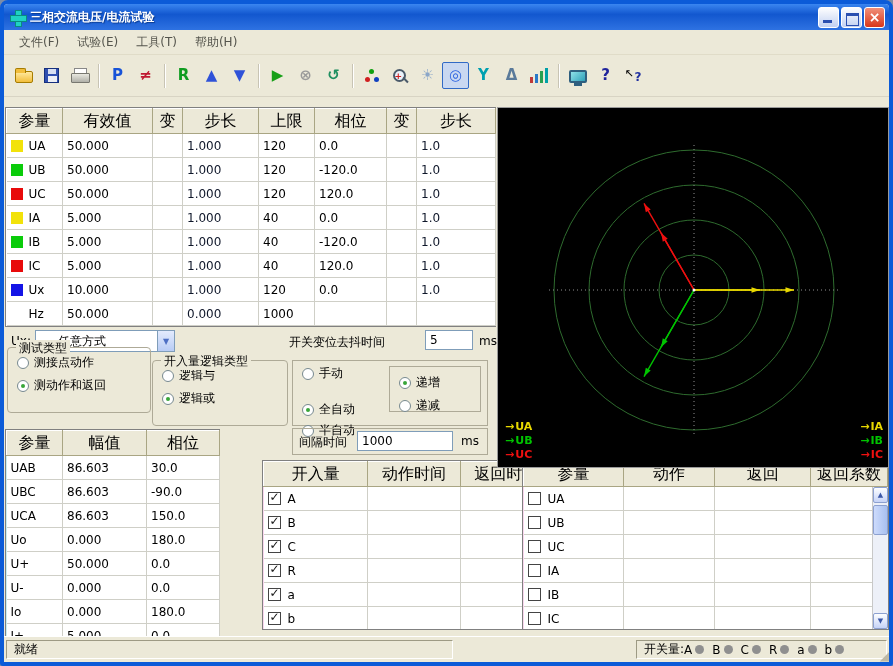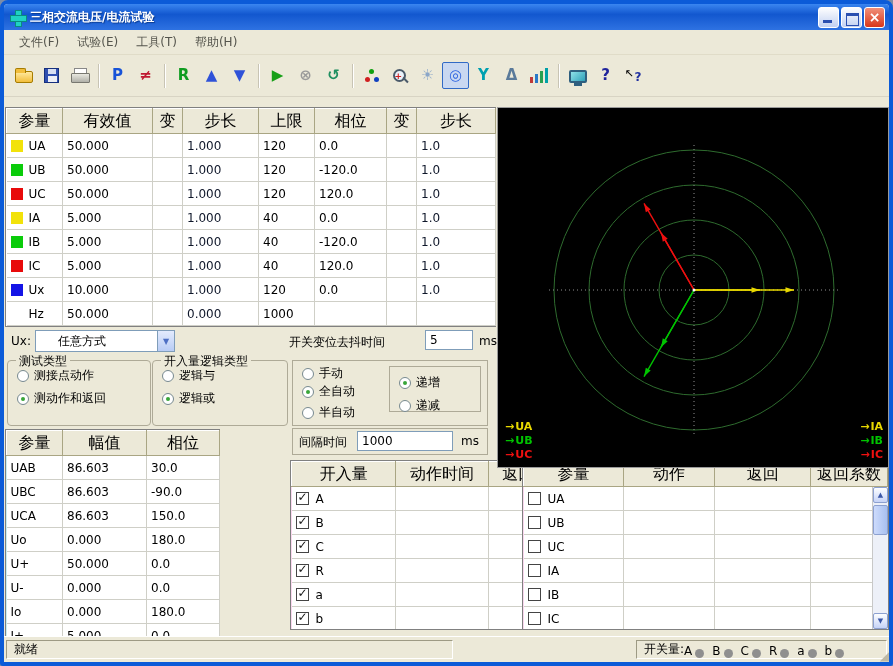--- a/index.html
+++ b/index.html
@@ -86,39 +86,39 @@
            display:flex; align-items:center; padding-left:22px; }
   .combo-btn { margin-left:auto; width:17px; height:100%; background:linear-gradient(#E3EBFD,#B8CCF5);
            border-left:1px solid #7F9DB9; color:#4D6FC4; font-size:8px; display:flex; align-items:center; justify-content:center; }
   .deb-label { position:absolute; left:284px; top:4px; }
   .tinput { border:1px solid #7F9DB9; background:#fff; font-size:12px; padding:2px 4px; height:20px; white-space:nowrap; overflow:hidden; }
   .deb-input { position:absolute; left:420px; top:0; width:48px; }
   .deb-unit { position:absolute; left:474px; top:4px; }
 
   .groupbox { border:1px solid #AEAA97; border-radius:4px; }
   .gb-title { position:absolute; top:-8px; left:8px; background:#ECE9D8; padding:0 3px; }
-  .grp-test  { left:3px;  top:356px; width:144px; height:66px;text-align:right; }
+  .grp-test  { left:3px;  top:343px; width:144px; height:66px;text-align:right; }
   .grp-logic { left:148px; top:356px; width:136px; height:66px; }
   .opt { display:flex; align-items:center; gap:5px; margin:6px 0 0 9px; white-space:nowrap; }
   .radio { width:12px; height:12px; border-radius:50%; border:1px solid #77898F; background:#fff; position:relative; flex:0 0 auto; }
   .radio.checked::after { content:""; position:absolute; inset:3px; border-radius:50%; background:#39A639; }
   .mode-box { left:288px; top:356px; width:196px; height:66px; border:1px solid #AEAA97; }
   .dir-box  { position:absolute; right:6px; top:5px; width:92px; height:46px; border:1px solid #AEAA97; }
   .interval-box { left:288px; top:424px; width:196px; height:27px; border:1px solid #AEAA97; }
   .int-label { position:absolute; left:6px; top:5px; }
   .int-input { position:absolute; left:64px; top:2px; width:96px; }
   .int-unit  { position:absolute; left:168px; top:5px; }
 
   
   .calc-wrap { left:1px; top:425px; width:215px; border:1px solid #808080; background:#C8EEF2; }
   .calc-wrap td { background:#C8EEF2; height:19px; border-right:1px solid #A8D8DC; border-bottom:none; }
 
   
   .check-wrap { border:1px solid #808080; background:#FBD7EF; overflow:hidden; }
-  .in-wrap  { left:258px; top:456px; width:292px; height:170px;margin-left:28px; }
+  .in-wrap  { left:258px; top:456px; width:292px; height:170px; }
   .res-wrap { left:518px; top:456px; width:367px; height:170px; }
   .check-wrap td { background:#FBD7EF; height:26px; border-right:1px solid #D8B8CC; border-bottom:1px solid #EFC4E2; }
   .cb-cell { display:flex; align-items:center; gap:7px; }
   .checkbox { width:13px; height:13px; background:#fff; border:1px solid #444; position:relative; flex:0 0 auto; }
   .checkbox.checked::after { content:"✓"; position:absolute; left:1px; top:-3px; font-size:12px; font-weight:bold; color:#111; }
   .vscroll { position:absolute; right:0; top:26px; bottom:0; width:16px; background:#EDF0F8; border-left:1px solid #C8C8C8; }
   .sb-btn { position:absolute; left:0; width:15px; height:16px; background:linear-gradient(#FDFEFF,#C6D3F7);
             border:1px solid #8CA0D0; border-radius:2px; color:#3B57A8; font-size:7px; text-align:center; line-height:14px; }
   .sb-up { top:0; } .sb-down { bottom:0; }
   .sb-thumb { position:absolute; left:0; top:18px; width:15px; height:30px;
@@ -130,21 +130,21 @@
   .legend-left { left:7px; } .legend-right { right:5px; text-align:right; }
   .leg-row { white-space:nowrap; }
   .leg-arrow::before { content:"→"; margin-right:1px; }
 
   
   .statusbar { position:absolute; left:0; right:0; top:632px; height:26px; background:#ECE9D8; border-top:1px solid #FFF; }
   .sp { position:absolute; top:3px; bottom:3px; border:1px solid; border-color:#9D9A84 #FFFFFF #FFFFFF #9D9A84;
         display:flex; align-items:center; padding:0 7px; white-space:nowrap; }
   .sp-ready { left:2px; width:447px; }
   .sp-runtime { left:452px; width:177px; }
-  .sp-switch { left:632px; right:2px; overflow:hidden;align-items:flex-end; }
+  .sp-switch { left:632px; right:2px; overflow:hidden; }
   .swdot { display:inline-block; width:9px; height:9px; border-radius:50%; background:#8F8F8F; margin:0 8px 0 3px; }
   .grip { position:absolute; right:0px; bottom:0px; color:#BDB9A6; font-size:12px; line-height:1; }
 </style>
 </head>
 <body>
 
 <div class="window">
 
   <div class="titlebar">
     <span class="title-plus"></span>
@@ -378,21 +378,21 @@
       <span class="radio checked"></span>
       <span>逻辑或</span>
     </div>
   </div>
 
   <div class="panel mode-box">
     <div class="opt" style="margin-top:4px">
       <span class="radio"></span>
       <span>手动</span>
     </div>
-    <div class="opt" style="margin-top:1px">
+    <div class="opt" style="margin-top:19px">
       <span class="radio checked"></span>
       <span>全自动</span>
     </div>
     <div class="opt" style="margin-top:4px">
       <span class="radio"></span>
       <span>半自动</span>
     </div>
     <div class="dir-box">
       <div class="opt" style="margin-top:7px">
         <span class="radio checked"></span>

